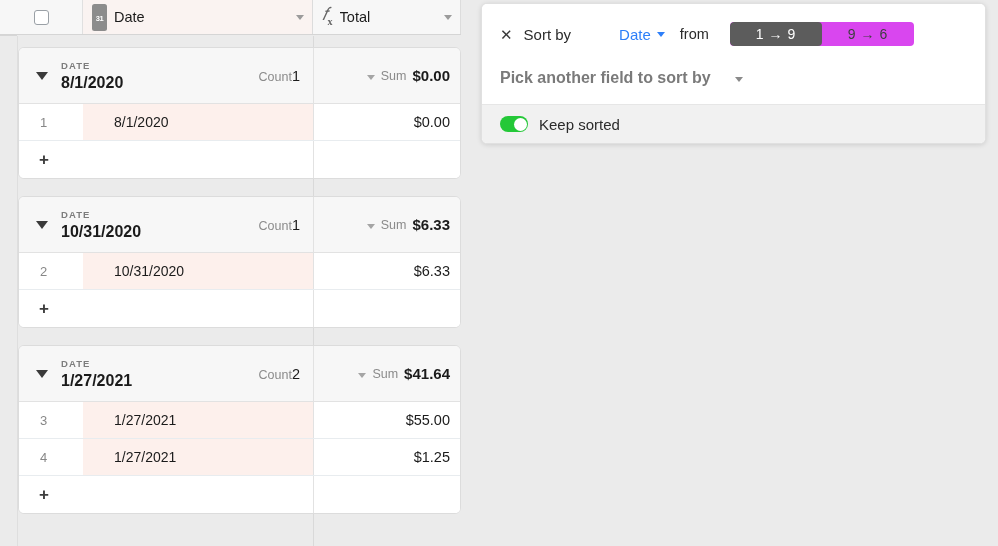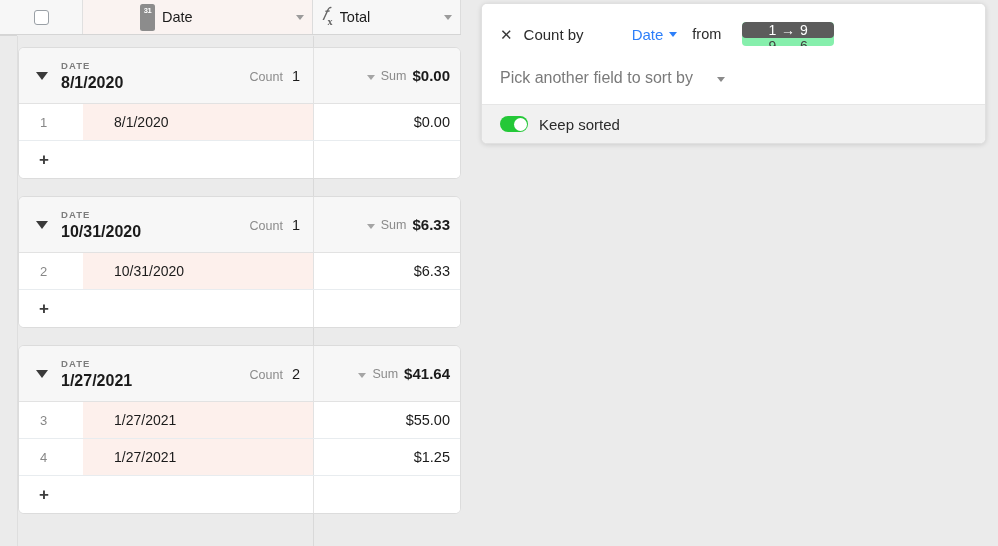--- a/index.html
+++ b/index.html
@@ -80,23 +80,22 @@
     width: 15px; height: 27px;
     background: #8c8c8c;
     border-radius: 2.5px;
     color: #fff;
     font-size: 7.5px;
     font-weight: bold;
     display: flex;
     align-items: flex-end;
     justify-content: center;
     line-height: 1;
-    padding-bottom: 16px;
+    padding-bottom: 8px;
     letter-spacing: -0.3px;
-    margin-left: 48px;
   }
   .fx-icon {
     font-family: "Liberation Serif", serif;
     font-style: italic;
     font-size: 18px;
     color: #656565;
     line-height: 1;
     position: relative;
     top: -1px;
   }
@@ -192,21 +191,21 @@
     margin-bottom: 3px;
   }
   .gh-field-value {
     font-size: 16px;
     color: #1b1b1b;
     font-weight: 600;
   }
   .gh-count {
     display: flex;
     align-items: baseline;
-    gap: 9px;
+    gap: 0;
     padding-right: 13px;
     flex: 0 0 auto;
   }
   .gh-count-label { font-size: 12.5px; color: #8b8b8b; }
   .gh-count-value { font-size: 14.5px; color: #1b1b1b; }
 
   .gh-right {
     flex: 1 1 auto;
     display: flex;
     align-items: center;
@@ -334,45 +333,45 @@
     border-right: 4.5px solid transparent;
     border-top: 5.5px solid #2d7ff9;
   }
   .from-label {
     font-size: 14.5px;
     color: #2b2b2b;
     margin-right: 21px;
   }
   .dir-toggle {
     display: flex;
-    background: #86efac;
+    background: #d946ef;
     border-radius: 4px;
     overflow: hidden;
     height: 24px;
-    flex-direction: column;
   }
   .dir-btn {
     display: flex;
     align-items: center;
     justify-content: center;
     width: 92px;
     font-size: 14px;
     color: #3f3f3f;
     letter-spacing: 0.5px;
   }
   .dir-btn.active {
     background: #5c5c5c;
     color: #ffffff;
     border-radius: 4px;
   }
   .sort-row2 {
     display: flex;
     align-items: center;
     gap: 24px;
     padding: 22px 0 17px 0;
+    font-weight: bold;
   }
   .pick-text { font-size: 16px; color: #7a7a7a; }
   .caret-gray {
     width: 0; height: 0;
     border-left: 4.5px solid transparent;
     border-right: 4.5px solid transparent;
     border-top: 5.5px solid #8a8a8a;
     position: relative;
     top: 1px;
   }
@@ -535,21 +534,21 @@
           </div>
         </div>
       </div>
   </div>
 
   <div class="sort-panel">
     <div class="sort-top">
 
       <div class="sort-row1">
         <span class="close-x">✕</span>
-        <span class="sort-by-label">Count by</span>
+        <span class="sort-by-label">Sort by</span>
 
         <span class="field-pill">
           <span class="field-pill-text">Date</span>
           <span class="caret-blue"></span>
         </span>
 
         <span class="from-label">from</span>
 
         <span class="dir-toggle">
           <span class="dir-btn active">1 → 9</span>

